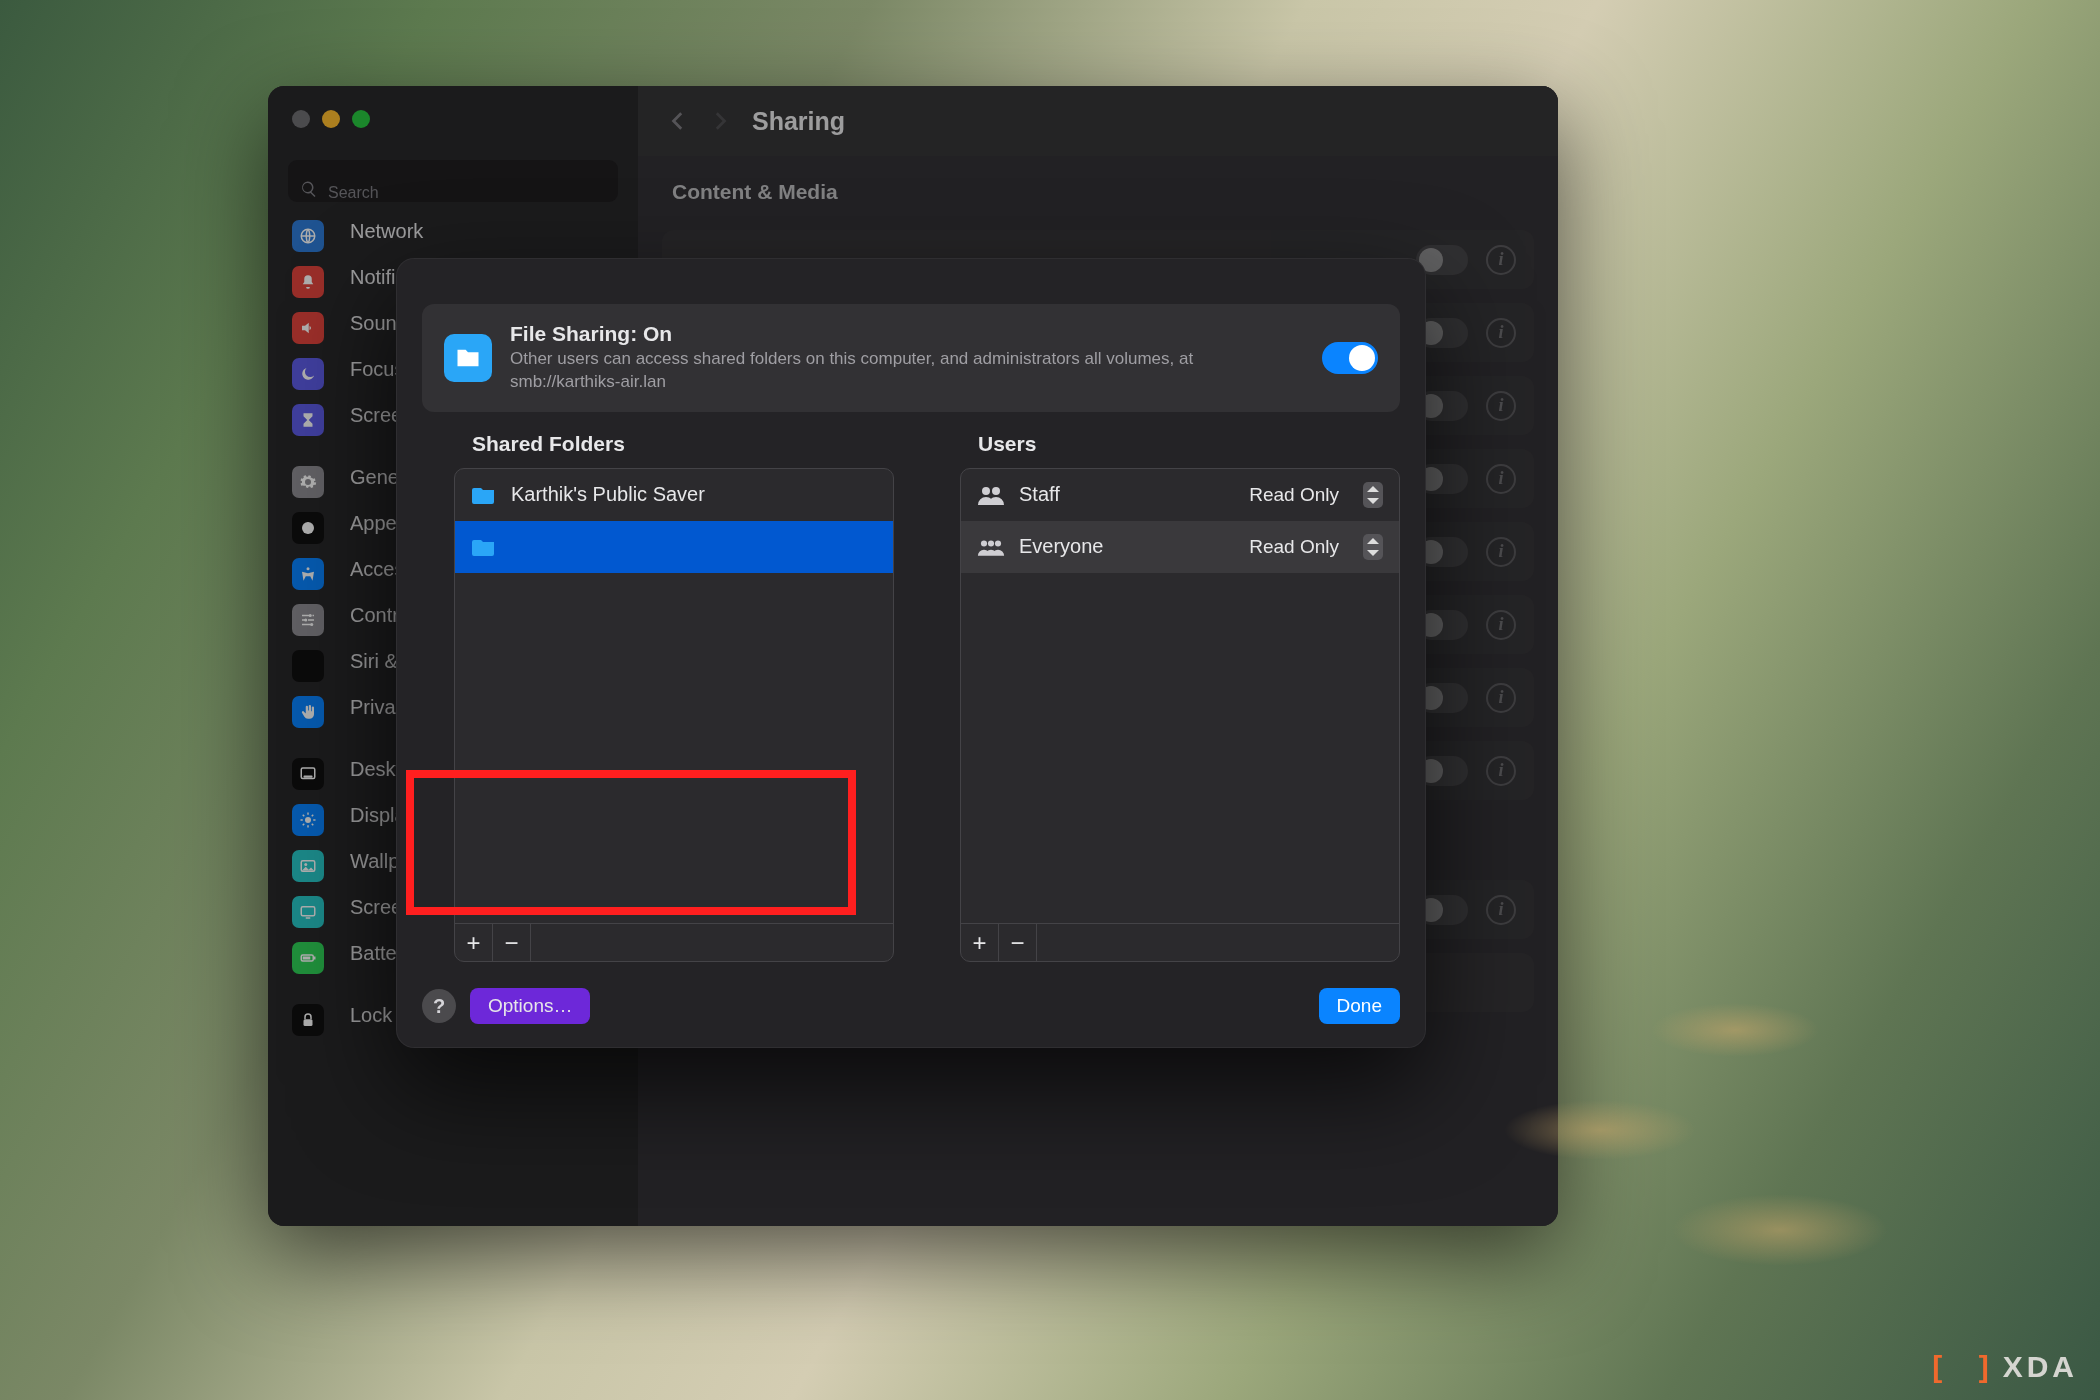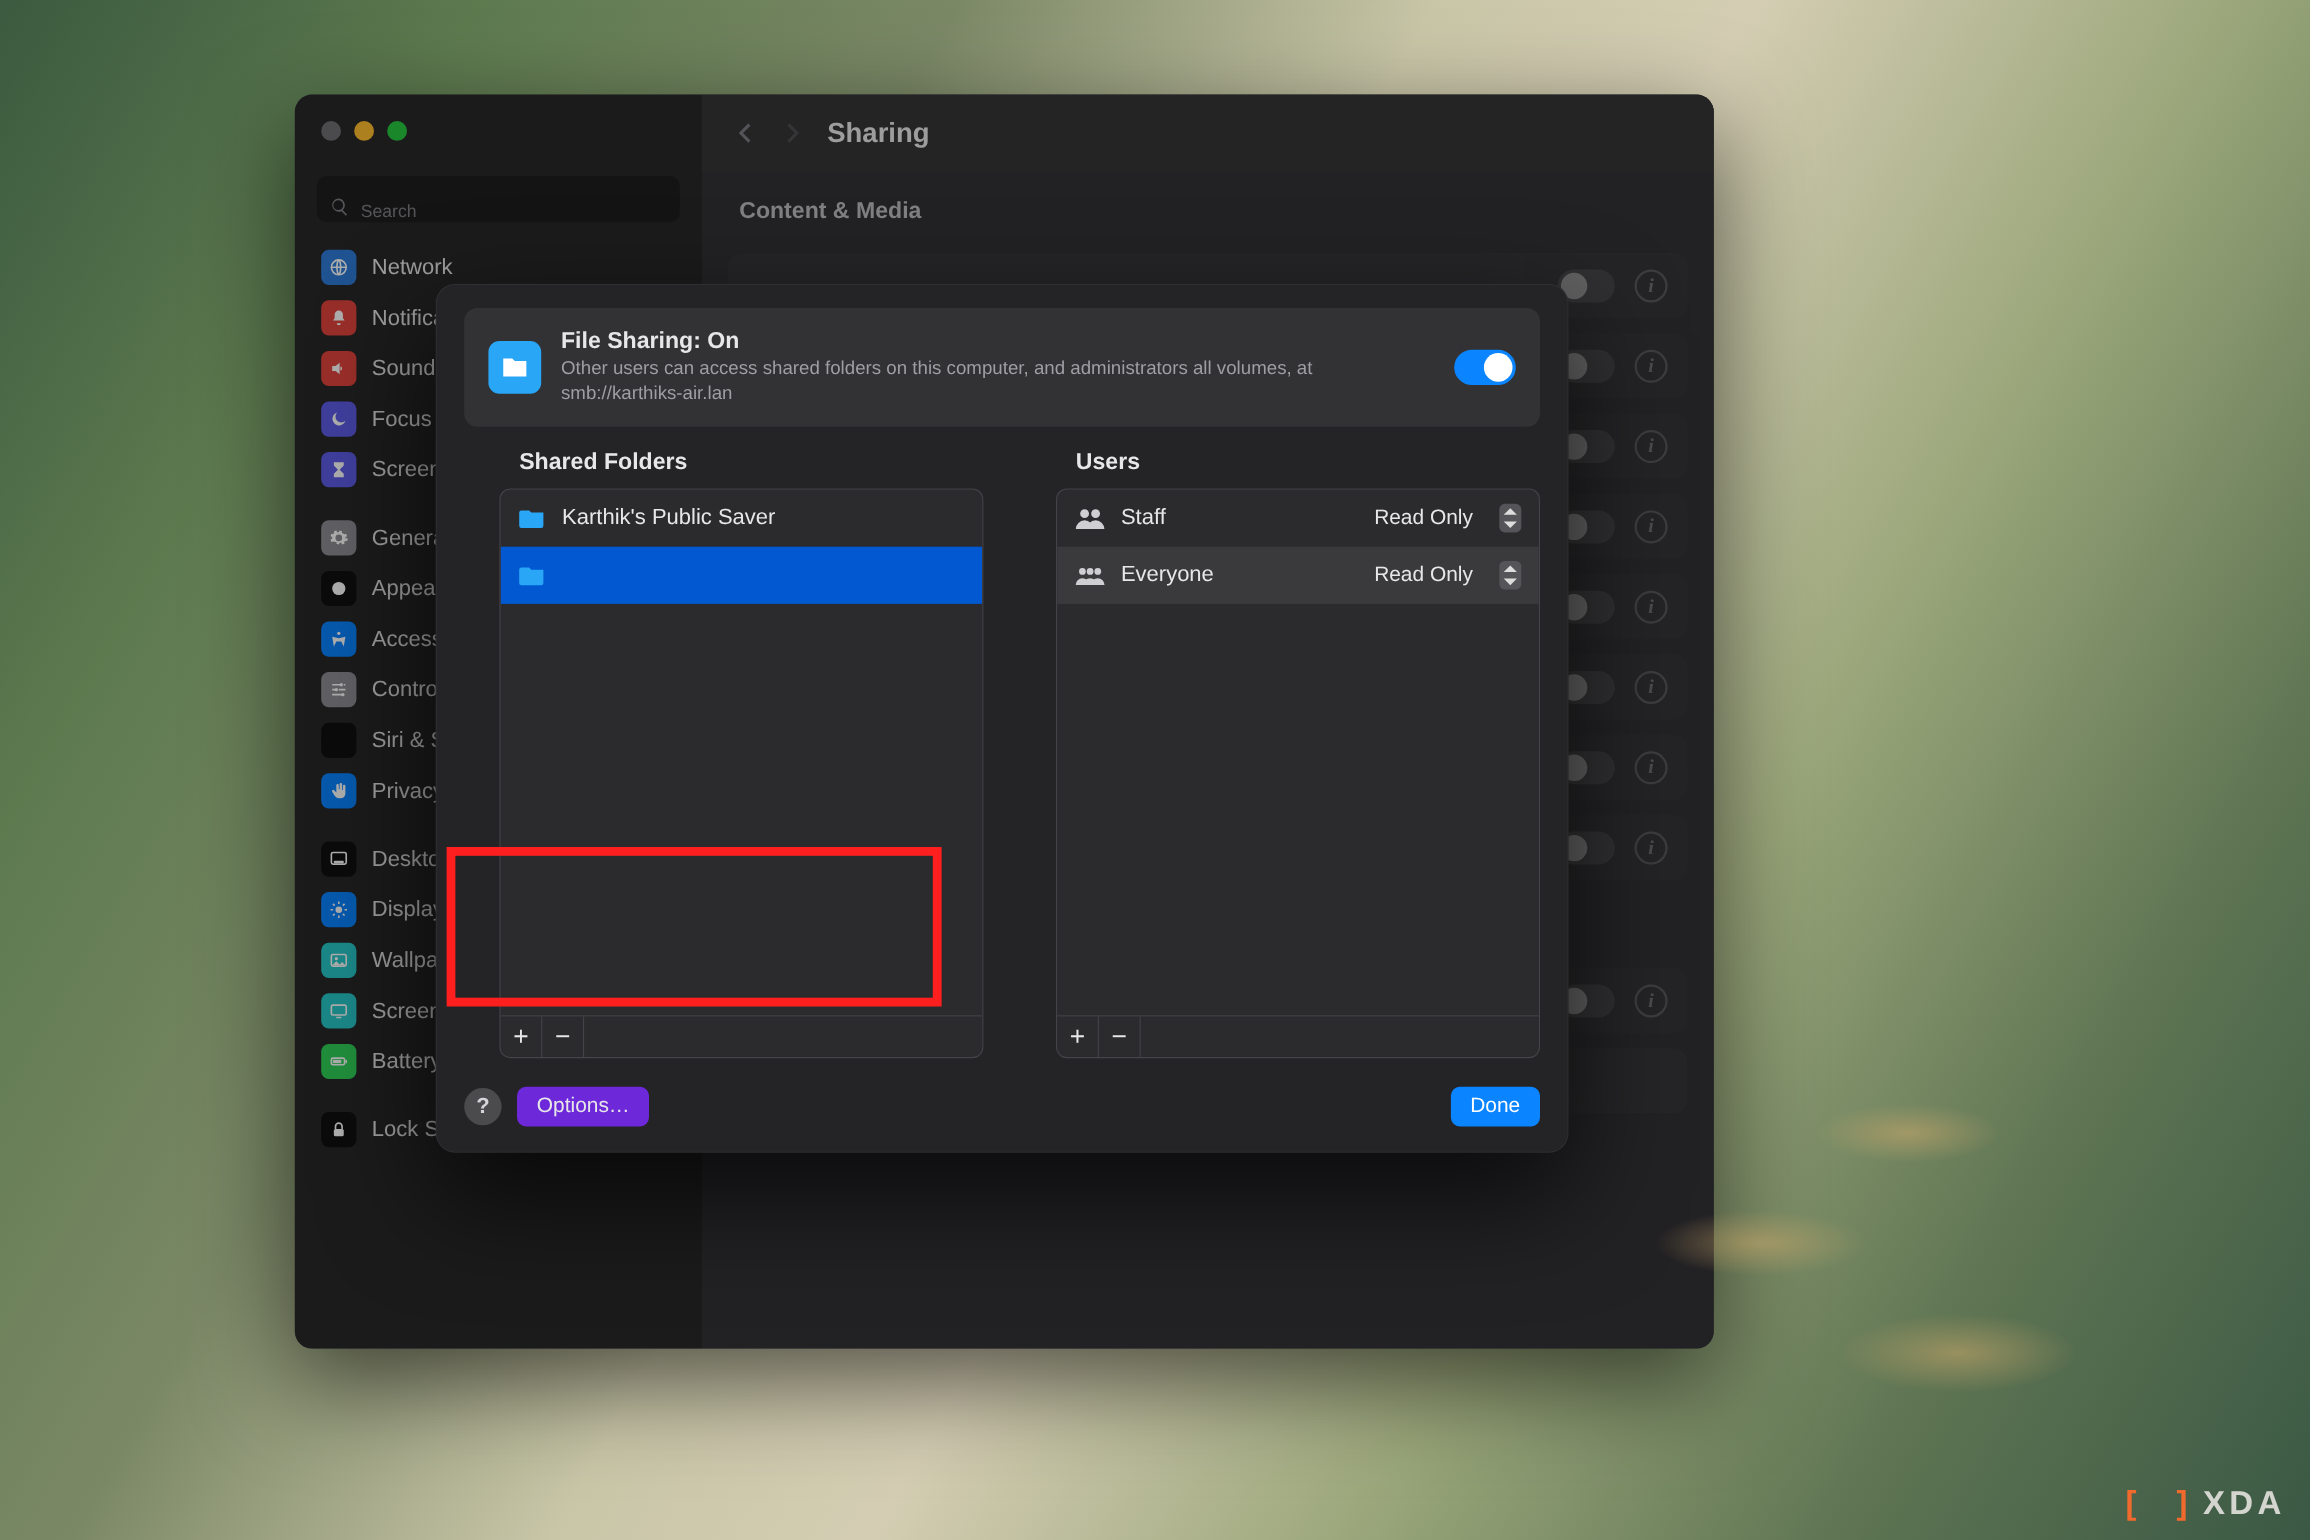--- a/index.html
+++ b/index.html
@@ -53,21 +53,21 @@
   .light.max{background:#28c840;}
   
   .sidebar{width:370px;height:100%;background:var(--bg-sidebar);padding-top:74px;}
   .search{
     margin:0 20px 18px;height:42px;background:#1f1e20;border-radius:9px;
     display:flex;align-items:flex-end;padding:0 12px;gap:10px;color:var(--text-dim2);
   }
   .search svg{width:18px;height:18px;fill:var(--text-dim2);}
   .side-list{padding:0 14px 12px;}
   .side-item{
-    display:flex;align-items:center;gap:14px;height:46px;padding:0 10px;
+    display:flex;align-items:flex-start;gap:26px;height:46px;padding:0 10px;
     border-radius:8px;color:var(--text);font-size:20px;
   }
   .side-icon{width:32px;height:32px;border-radius:7px;display:flex;align-items:center;justify-content:center;flex:0 0 32px;}
   .side-icon svg{width:18px;height:18px;fill:white;}
   
   .content{flex:1;background:#333235;display:flex;flex-direction:column;}
   .topbar{
     height:70px;display:flex;align-items:center;gap:18px;padding:0 26px;
     background:var(--bg-topbar);
   }
@@ -89,21 +89,21 @@
 
   
   .sheet{
     position:absolute;left:396px;top:258px;width:1030px;height:790px;
     background:var(--bg-modal);border-radius:18px;
     box-shadow:0 40px 100px rgba(0,0,0,.7),0 0 0 1px rgba(255,255,255,.05) inset;
     padding:22px 26px 24px;display:flex;flex-direction:column;gap:16px;
   }
   .card{
     background:var(--bg-card);border-radius:12px;padding:18px 22px;
-    display:flex;align-items:center;gap:18px;
+    display:flex;align-items:center;gap:18px;margin-top:24px;
   }
   .fs-icon{width:48px;height:48px;border-radius:10px;background:#2aa6f7;display:flex;align-items:center;justify-content:center;}
   .fs-icon svg{width:28px;height:28px;fill:white;}
   .card-text .h{font-size:21px;font-weight:600;color:var(--text);}
   .card-text .d{font-size:17px;color:var(--text-dim);line-height:1.35;margin-top:2px;max-width:730px;}
   .toggle-on{width:56px;height:32px;background:var(--accent);border-radius:32px;position:relative;flex:0 0 56px;margin-left:auto;}
   .toggle-on::after{content:"";position:absolute;right:3px;top:3px;width:26px;height:26px;background:white;border-radius:50%;}
   .card.simple{padding:14px 22px;}
   .card.simple .lbl{font-size:20px;color:var(--text);}
   

